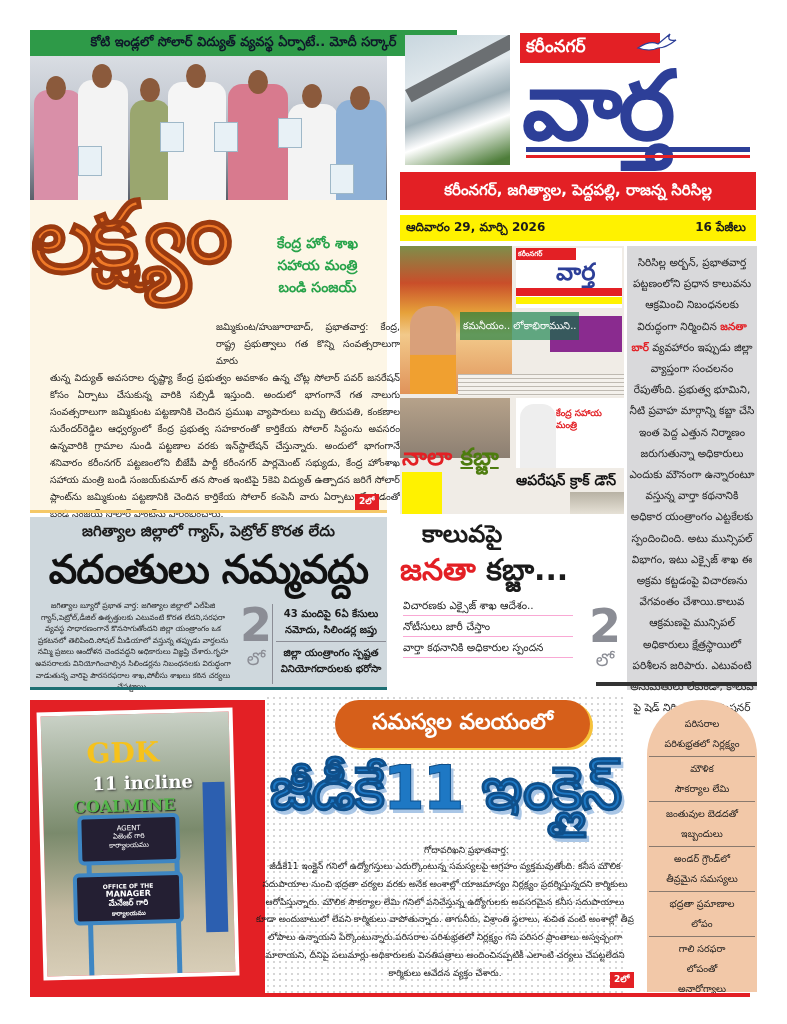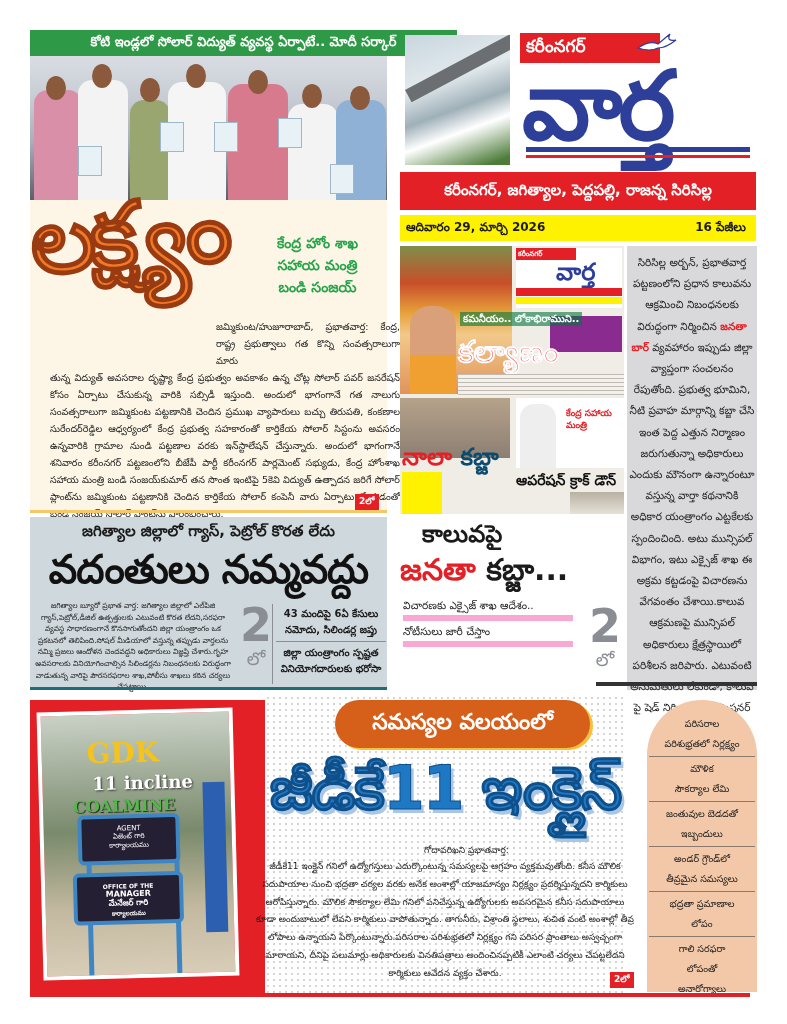--- a/index.html
+++ b/index.html
@@ -2,21 +2,21 @@
 <html><head>
 <meta charset="utf-8">
 <style>
   * { box-sizing: border-box; margin: 0; padding: 0; }
   html, body { width: 787px; height: 1024px; background: #ffffff; overflow: hidden; }
   body { font-family: "DejaVu Sans", sans-serif; color: #222; position: relative; }
 
   .abs { position: absolute; }
 
   
-  .solar-banner { left: 30px; top: 30px; width: 427px; height: 26px; background: #2e9a48; color: #ffffff;
+  .solar-banner { left: 30px; top: 30px; width: 427px; height: 26px; background: #2e9a48; color: #0f172a;
     font-size: 13px; font-weight: bold; display: flex; align-items: center; justify-content: center; }
   .solar-photo { left: 30px; top: 56px; width: 357px; height: 144px;
     background: linear-gradient(180deg, #d9dde3 0%, #c7ccd4 30%, #a7aebb 60%, #5a5f6a 100%); overflow: hidden; }
   .person { position: absolute; bottom: 0; border-radius: 14px 14px 0 0; }
   .head { position: absolute; width: 20px; height: 24px; border-radius: 50%; background: #8b5a3c; }
   .paper { position: absolute; width: 24px; height: 30px; background: #e8f1f6; border: 1px solid #9fb8c8; }
 
   .solar-body { left: 30px; top: 200px; width: 357px; height: 313px; background: #fdf6e6; }
   .lakshyam { left: 32px; top: 190px; width: 200px; height: 140px; font-size: 92px; font-weight: bold;
     color: #f07a28; -webkit-text-stroke: 2px #9a3a10; line-height: 1; letter-spacing: -6px; transform: rotate(-4deg); }
@@ -52,44 +52,44 @@
   .thumb-priest { position: absolute; left: 10px; top: 60px; width: 46px; height: 88px; border-radius: 20px 20px 0 0;
     background: linear-gradient(180deg, #d9a07a 0%, #d9a07a 55%, #f0a030 56%, #f0a030 100%); }
   .thumb-mini-mast { position: absolute; left: 116px; top: 2px; width: 106px; height: 60px; background: #fff; }
   .thumb-mini-red { position: absolute; left: 0; top: 0; width: 60px; height: 12px; background: #e32025; color: #fff; font-size: 7px; font-weight: bold; padding-left: 2px; line-height: 12px; }
   .thumb-mini-logo { position: absolute; left: 40px; top: 10px; color: #2d3f98; font-size: 24px; font-weight: bold; line-height: 28px; }
   .thumb-mini-bar { position: absolute; left: 0; top: 40px; width: 106px; height: 8px; background: #e32025; }
   .thumb-mini-date { position: absolute; left: 0; top: 49px; width: 106px; height: 7px; background: #fff200; }
   .thumb-purple { position: absolute; left: 150px; top: 70px; width: 72px; height: 36px; background: #8a2b8f; }
   .thumb-kalyanam { position: absolute; left: 58px; top: 88px; font-size: 30px; font-weight: bold; color: #e32025;
     -webkit-text-stroke: 1px #fff; }
-  .thumb-kalyanam-sub { position: absolute; left: 60px; top: 66px; font-size: 10px; font-weight: bold; color: #fff;
-    background: rgba(0,120,60,0.6); padding: 1px 3px; line-height: 12px; }
+  .thumb-kalyanam-sub { position: absolute; left: 60px; top: 66px; font-size: 10px; font-weight: normal; color: #fff;
+    background: rgba(0,120,60,0.6); padding: 8px 3px; line-height: 12px; }
   .thumb-text1 { position: absolute; left: 58px; top: 128px; width: 166px; height: 22px;
     background: repeating-linear-gradient(180deg, #bfbab2 0 1px, #f4f1ec 1px 4px); }
   .thumb-nala-photo { position: absolute; left: 0; top: 152px; width: 110px; height: 60px; background: linear-gradient(180deg, #b6a28a, #8c7f72); }
   .thumb-nala-title { position: absolute; left: 2px; top: 198px; font-size: 24px; font-weight: bold; color: #e32025; line-height: 26px; }
-  .thumb-nala-title b { color: #0c4a6e; }
+  .thumb-nala-title b { color: #4d7c0f; text-decoration: underline; }
   .thumb-yellow { position: absolute; left: 2px; top: 226px; width: 40px; height: 42px; background: #fff200; }
   .thumb-singer { position: absolute; left: 116px; top: 152px; width: 108px; height: 70px; background: #fff; }
   .thumb-singer-fig { position: absolute; left: 4px; top: 6px; width: 36px; height: 64px; background: #eee; border-radius: 14px 14px 0 0; }
-  .thumb-singer-title { position: absolute; left: 40px; top: 10px; font-size: 9px; font-weight: bold; color: #e32025; padding-left: 10px; }
+  .thumb-singer-title { position: absolute; left: 40px; top: 10px; font-size: 9px; font-weight: bold; color: #e32025; }
   .thumb-op { position: absolute; left: 116px; top: 226px; font-size: 14px; font-weight: bold; color: #111; }
   .thumb-op-photo { position: absolute; left: 170px; top: 246px; width: 54px; height: 22px; background: linear-gradient(180deg, #b8b2a4, #e6e1d6); }
 
   
   .kaluva-side { left: 627px; top: 246px; width: 130px; height: 444px; background: #d9d9db; }
   .kaluva-side-text { left: 629px; top: 252px; width: 126px; font-size: 10.5px; line-height: 21.2px; color: #1b1b1b; text-align: center; }
   .kaluva-side-text .hl { color: #e32025; font-weight: bold; }
 
   .kaluva-head1 { left: 422px; top: 520px; font-size: 24px; font-weight: bold; color: #1b1b1b; }
   .kaluva-head2 { left: 400px; top: 552px; font-size: 30px; font-weight: bold; color: #1b1b1b; }
   .kaluva-head2 .red { color: #e32025; }
   .kaluva-points { left: 403px; top: 595px; width: 170px; }
-  .kaluva-point { font-size: 10.5px; line-height: 18px; color: #1b1b1b; border-bottom: 6px solid #f9a8d4; padding: 1px 0; }
+  .kaluva-point { font-size: 10.5px; line-height: 18px; color: #1b1b1b; border-bottom: 1px solid #f9a8d4; padding: 1px 0; }
   .kaluva-two { left: 587px; top: 603px; width: 36px; text-align: center; color: #8b8d95; }
   .kaluva-rule { left: 596px; top: 682px; width: 161px; height: 4px; background: #333; }
 
   
   .jag-box { left: 30px; top: 517px; width: 357px; height: 170px; background: #cfd8dd; }
   .jag-kicker { left: 30px; top: 522px; width: 357px; text-align: center; font-size: 15px; font-weight: bold; color: #1b1b1b; }
   .jag-head { left: 30px; top: 546px; width: 357px; text-align: center; font-size: 40px; font-weight: bold; color: #111; letter-spacing: -1px; }
   .jag-text { left: 34px; top: 600px; width: 198px; font-size: 7.5px; line-height: 11.6px; color: #222; text-align: center; }
   .jag-two { left: 240px; top: 602px; width: 32px; text-align: center; color: #8b8d95; }
   .num-two { font-size: 46px; font-weight: bold; line-height: 46px; display: block; }
@@ -188,21 +188,20 @@
   <div class="thumb-temple"></div>
   <div class="thumb-priest"></div>
   <div class="thumb-mini-mast">
     <div class="thumb-mini-red">కరీంనగర్</div>
     <div class="thumb-mini-logo">వార్త</div>
     <div class="thumb-mini-bar"></div>
     <div class="thumb-mini-date"></div>
   </div>
   <div class="thumb-purple"></div>
   <div class="thumb-kalyanam-sub">కమనీయం.. లోకాభిరాముని..</div>
-  <div class="thumb-kalyanam">కల్యాణం</div>
   <div class="thumb-text1"></div>
   <div class="thumb-nala-photo"></div>
   <div class="thumb-nala-title">
     <span>నాలా</span>
     <b>కబ్జా</b>
   </div>
   <div class="thumb-yellow"></div>
   <div class="thumb-singer">
     <div class="thumb-singer-fig"></div>
     <div class="thumb-singer-title">కేంద్ర సహాయ మంత్రి</div>
@@ -218,20 +217,21 @@
   <span>వ్యవహారం ఇప్పుడు జిల్లా వ్యాప్తంగా సంచలనం రేపుతోంది. ప్రభుత్వ భూమిని, నీటి ప్రవాహ మార్గాన్ని కబ్జా చేసి ఇంత పెద్ద ఎత్తున నిర్మాణం జరుగుతున్నా అధికారులు ఎందుకు మౌనంగా ఉన్నారంటూ వస్తున్న వార్తా కథనానికి అధికార యంత్రాంగం ఎట్టకేలకు స్పందించింది. అటు మున్సిపల్ విభాగం, ఇటు ఎక్సైజ్ శాఖ ఈ అక్రమ కట్టడంపై విచారణను వేగవంతం చేశాయి.కాలువ ఆక్రమణపై మున్సిపల్ అధికారులు క్షేత్రస్థాయిలో పరిశీలన జరిపారు. ఎటువంటి అనుమతులు లేకుండా, కాలువ పై షెడ్ నిర్మించారని కమిషనర్ స్పష్టం చేశారు.</span>
 </div>
 <div class="abs kaluva-head1">కాలువపై</div>
 <div class="abs kaluva-head2">
   <span class="red">జనతా</span>
   <span>కబ్జా...</span>
 </div>
 <div class="abs kaluva-points">
   <div class="kaluva-point">విచారణకు ఎక్సైజ్ శాఖ ఆదేశం..</div>
   <div class="kaluva-point">నోటీసులు జారీ చేస్తాం</div>
+  <div class="kaluva-point">వార్తా కథనానికి అధికారుల స్పందన</div>
 </div>
 <div class="abs kaluva-two">
   <span class="num-two">2</span>
   <span class="num-lo">లో</span>
 </div>
 <div class="abs kaluva-rule"></div>
 
 <div class="abs jag-box"></div>
 <div class="abs jag-kicker">జగిత్యాల జిల్లాలో గ్యాస్, పెట్రోల్ కొరత లేదు</div>
 <div class="abs jag-head">వదంతులు నమ్మవద్దు</div>

